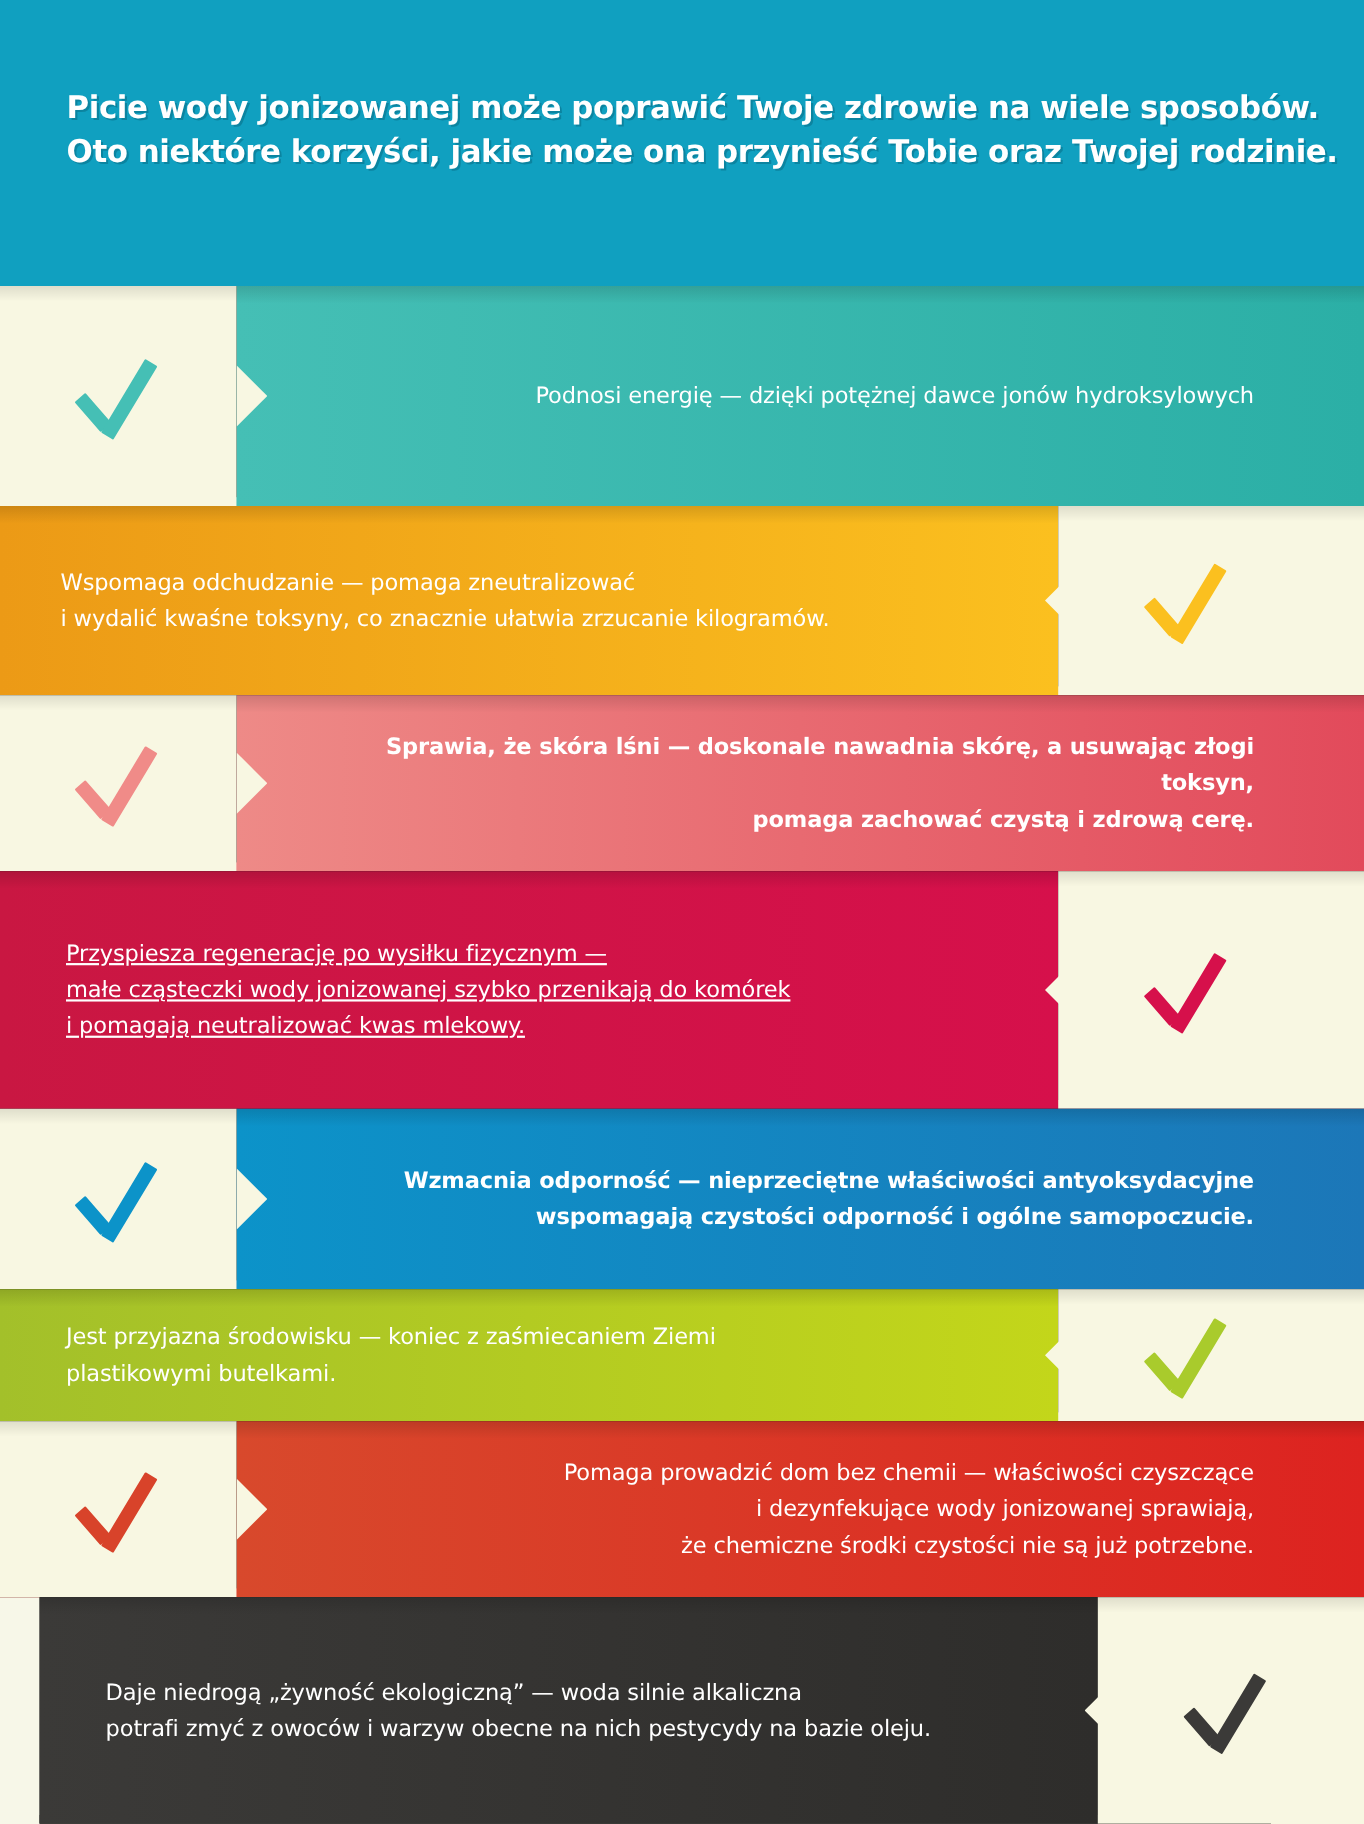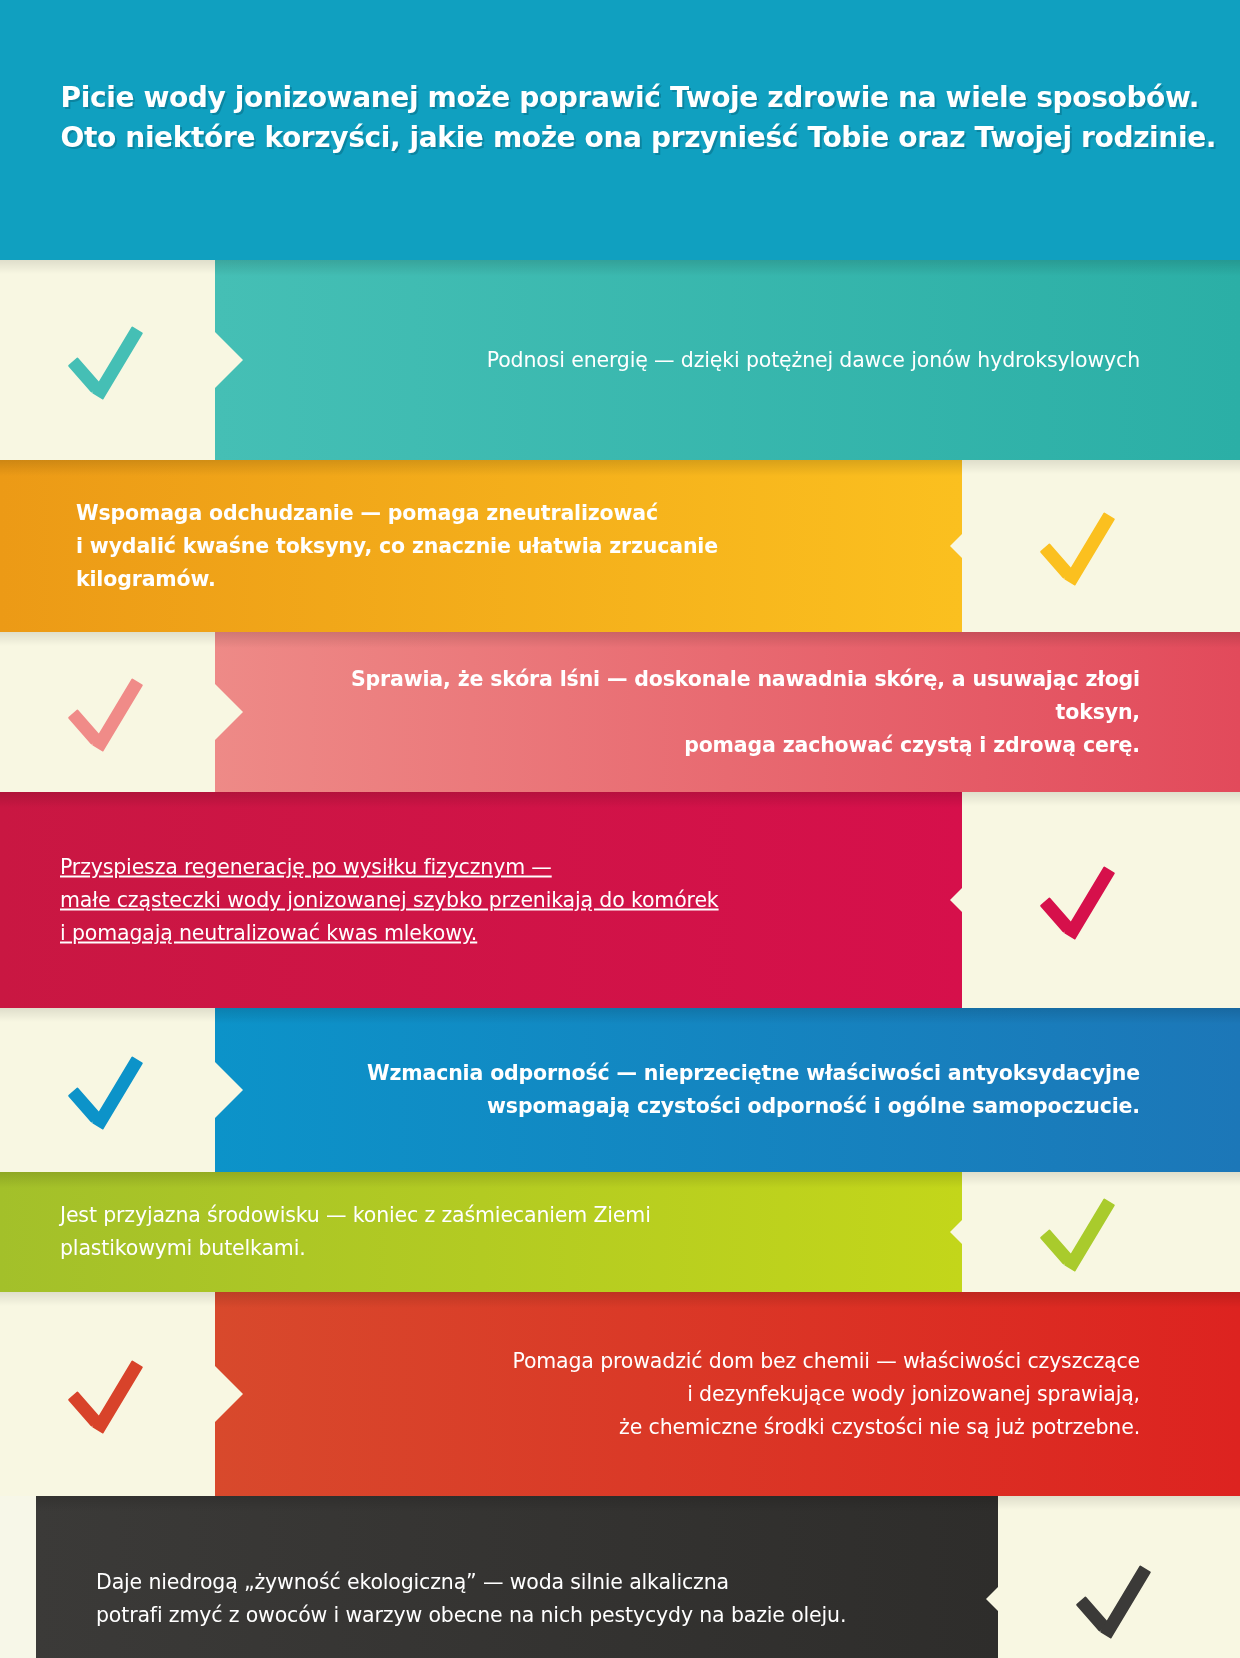--- a/index.html
+++ b/index.html
@@ -170,21 +170,21 @@
           <i class="short" style="background: rgb(69, 191, 181);"></i>
           <i class="long" style="background: rgb(69, 191, 181);"></i>
         </div>
       </div>
       <div class="notch right-pointing"></div>
     </div>
     <div class="row right-check" style="height: 172px;">
       <div class="understrip" style="background: rgb(251, 192, 31);"></div>
       <div class="panel" style="background: linear-gradient(to right, rgb(236, 154, 22), rgb(251, 192, 31));">
         <div class="shadow-top"></div>
-        <div class="txt align-left" style="left: 76px; right: 120px; font-weight: bold;">
+        <div class="txt align-left" style="left: 55px; right: 120px;">
           <div>Wspomaga odchudzanie — pomaga zneutralizować</div>
           <div>i wydalić kwaśne toksyny, co znacznie ułatwia zrzucanie kilogramów.</div>
         </div>
       </div>
       <div class="checkzone">
         <div class="cz-shadow"></div>
         <div class="check">
           <i class="short" style="background: rgb(251, 192, 31);"></i>
           <i class="long" style="background: rgb(251, 192, 31);"></i>
         </div>
@@ -257,21 +257,21 @@
       </div>
       <div class="checkzone">
         <div class="cz-shadow"></div>
         <div class="check">
           <i class="short" style="background: rgb(169, 203, 44);"></i>
           <i class="long" style="background: rgb(169, 203, 44);"></i>
         </div>
       </div>
       <div class="notch left-pointing"></div>
     </div>
-    <div class="row left-check" style="height: 204px; padding-left: 20px;">
+    <div class="row left-check" style="height: 160px; padding-left: 20px;">
       <div class="understrip" style="background: rgb(221, 35, 32);"></div>
       <div class="panel" style="background: linear-gradient(to right, rgb(216, 73, 44), rgb(221, 35, 32));">
         <div class="shadow-top"></div>
         <div class="txt align-right" style="right: 100px; left: 90px;">
           <div>Pomaga prowadzić dom bez chemii — właściwości czyszczące</div>
           <div>i dezynfekujące wody jonizowanej sprawiają,</div>
           <div>że chemiczne środki czystości nie są już potrzebne.</div>
         </div>
       </div>
       <div class="checkzone">

